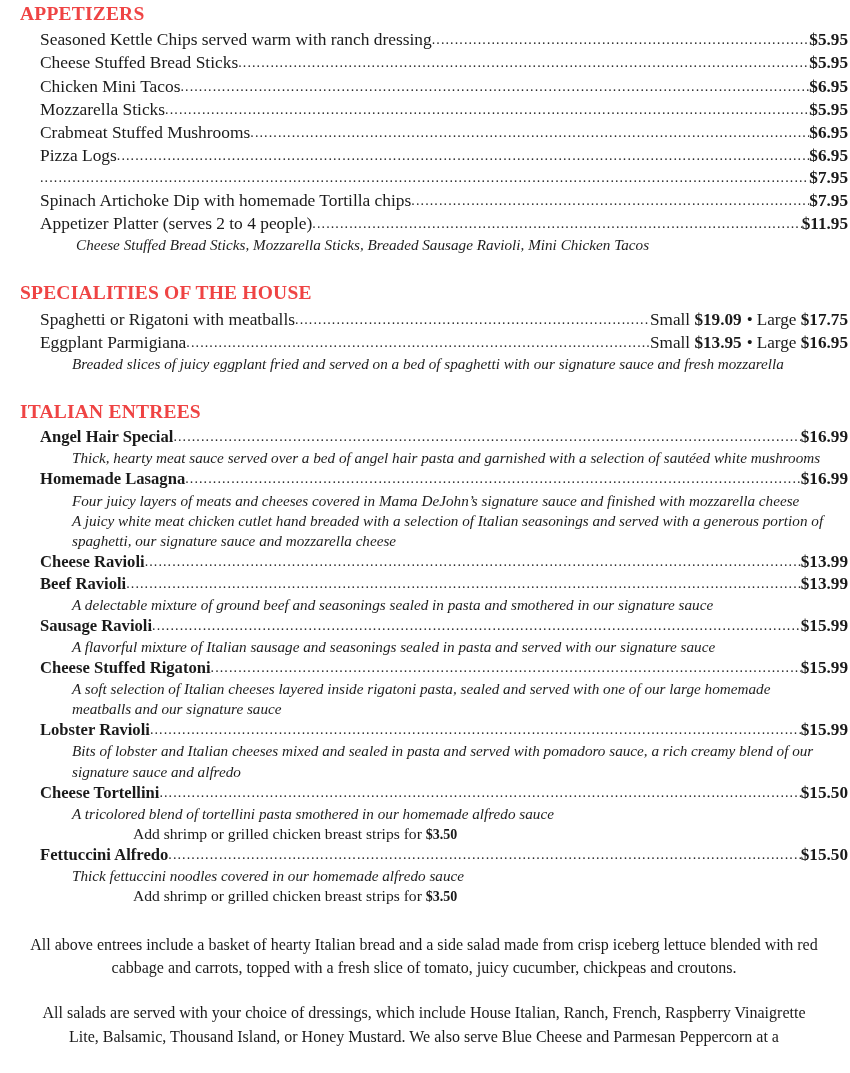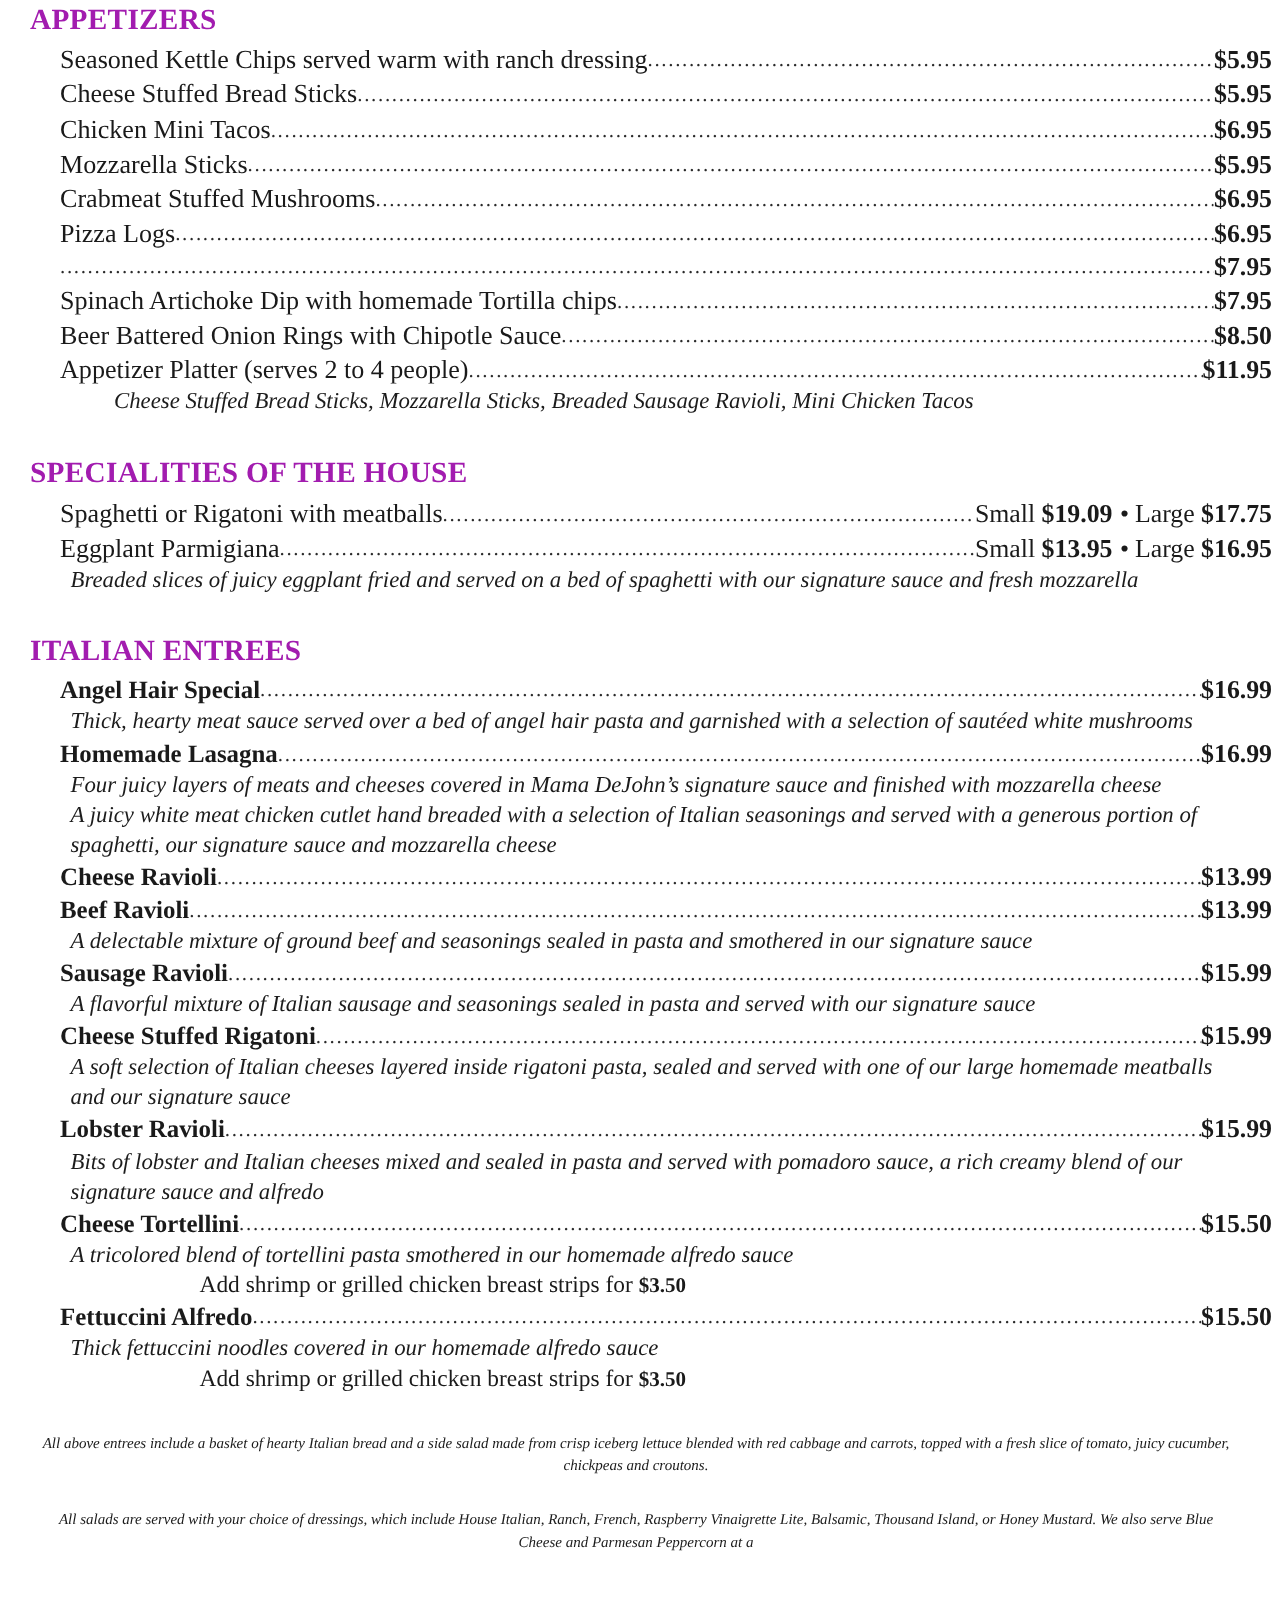--- a/index.html
+++ b/index.html
@@ -13,21 +13,21 @@
   body {
     font-family: "Liberation Serif", "DejaVu Serif", serif;
     color: #1a1a1a;
     padding: 2px 22px 0 20px;
     overflow: hidden;
   }
 
   .section { margin-bottom: 0; }
 
   .section-heading {
-    color: #a21caf;
+    color: #ef4444;
     font-family: "Liberation Serif", "DejaVu Serif", serif;
     font-weight: bold;
     font-size: 19.5px;
     letter-spacing: 0.2px;
     line-height: 1.25;
     margin-bottom: 2px;
   }
 
   .gap-after-section { height: 26px; }
 
@@ -80,21 +80,21 @@
     font-weight: normal;
     padding: 0 4px 0 5px;
   }
   .row .price .amt { font-weight: bold; }
 
   
   .desc {
     font-style: italic;
     font-size: 15.2px;
     line-height: 1.32;
-    margin-left: 27px;
+    margin-left: 52px;
     margin-right: 4px;
     color: #1c1c1c;
   }
 
   .desc.platter {
     margin-left: 56px;
   }
 
   .addon {
     font-style: normal;
@@ -104,22 +104,21 @@
   }
   .addon .amt { font-weight: bold; font-size: 14px; }
 
   
   .footer-notes {
     margin-top: 26px;
     text-align: center;
     padding: 0 8px;
   }
   .footer-note {
-    font-style: italic;
-    font-size: 10px;
+    font-size: 16px;
     line-height: 1.45;
     margin-bottom: 22px;
   }
   .footer-note:last-child { margin-bottom: 0; }
 </style>
 </head>
 <body>
 
 <div id="menu-root">
     <div class="section">
@@ -157,25 +156,20 @@
       <div class="row">
         <span class="leader"></span>
         <span class="price">$7.95</span>
       </div>
       <div class="row">
         <span class="name">Spinach Artichoke Dip with homemade Tortilla chips</span>
         <span class="leader"></span>
         <span class="price">$7.95</span>
       </div>
       <div class="row">
-        <span class="name">Beer Battered Onion Rings with Chipotle Sauce</span>
-        <span class="leader"></span>
-        <span class="price">$8.50</span>
-      </div>
-      <div class="row">
         <span class="name">Appetizer Platter (serves 2 to 4 people) </span>
         <span class="leader"></span>
         <span class="price">$11.95</span>
       </div>
       <div class="desc platter">Cheese Stuffed Bread Sticks, Mozzarella Sticks, Breaded Sausage Ravioli, Mini Chicken Tacos</div>
     </div>
     <div class="gap-after-section"></div>
     <div class="section">
       <div class="section-heading">SPECIALITIES OF THE HOUSE</div>
       <div class="row">

